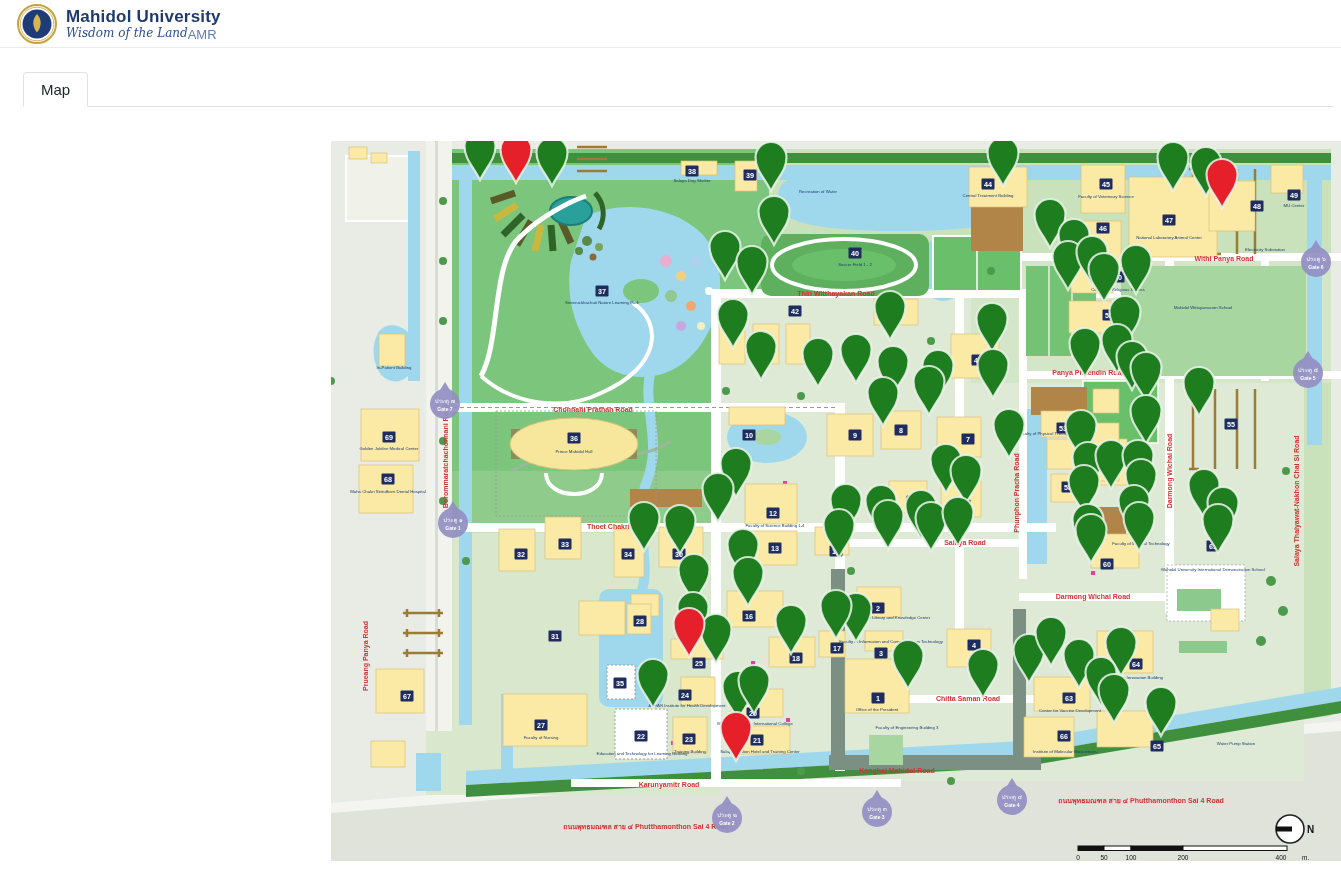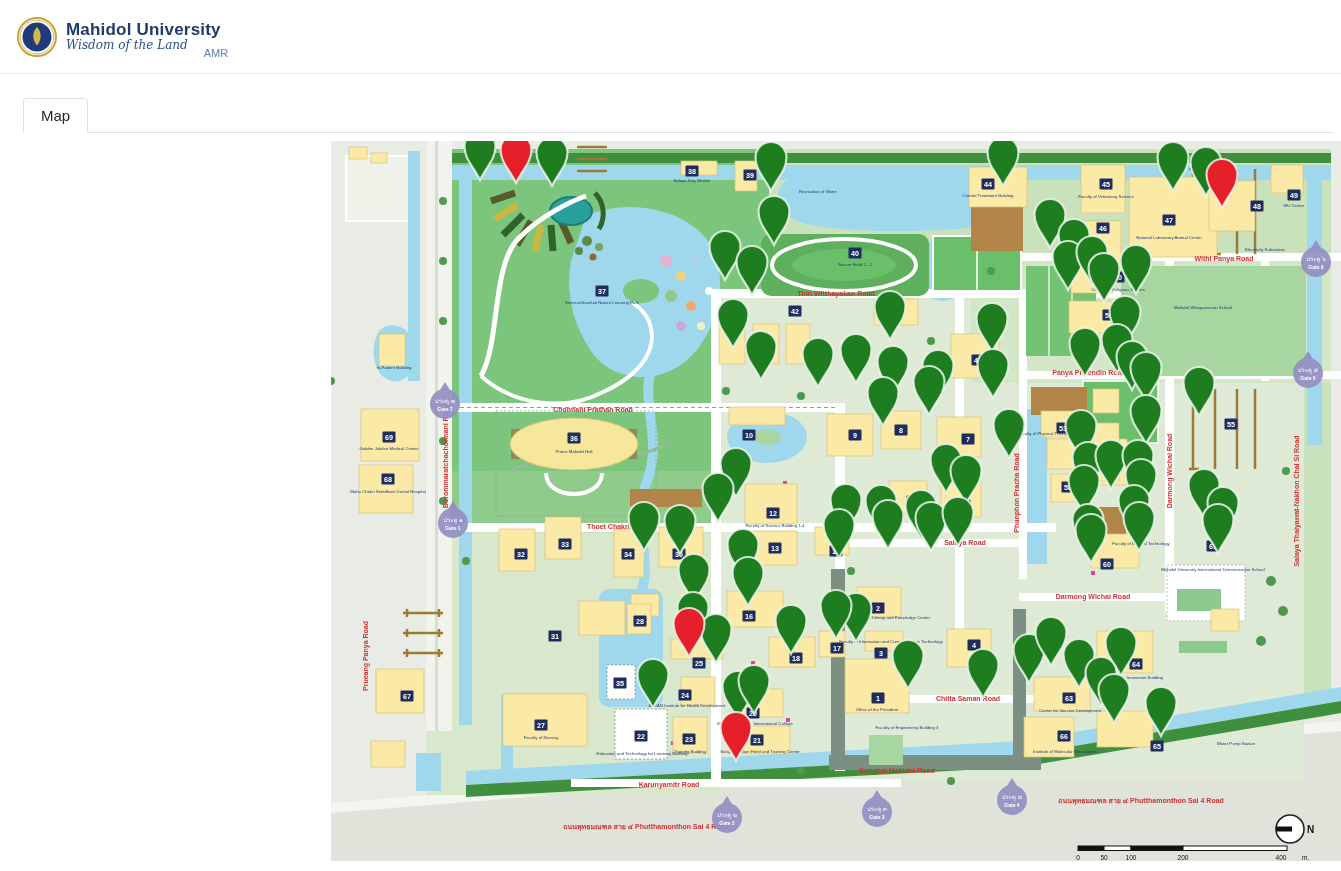--- a/index.html
+++ b/index.html
@@ -1,29 +1,29 @@
 <!DOCTYPE html>
 <html><head>
 <meta charset="utf-8">
 <style>
   html,body{margin:0;padding:0;}
   body{
     width:1341px;height:871px;overflow:hidden;position:relative;
     background:#ffffff;font-family:"Liberation Sans",sans-serif;
   }
   .header{
-    height:74px;border-bottom:1px solid #ececec;
+    height:48px;border-bottom:1px solid #ececec;
     display:flex;align-items:center;padding-left:17px;box-sizing:border-box;background:#fff;
   }
   .logo{width:40px;height:40px;flex:0 0 auto;}
   .brand{margin-left:9px;line-height:1.05;}
   .brand-title{color:#1f3a6c;font-weight:bold;font-size:17px;letter-spacing:.2px;}
   .brand-row2{display:flex;align-items:flex-end;text-align:right;}
   .brand-sub{color:#2a4f8f;font-family:"DejaVu Serif",serif;font-style:italic;font-size:12px;}
-  .brand-amr{color:#5c7fb5;font-size:11px;margin-left:16px;position:relative;top:8px;}
+  .brand-amr{color:#5c7fb5;font-size:13px;position:relative;top:2px;}
   .tabbar{
     margin:24px 8px 0 23px;display:flex;border-bottom:1px solid #dee2e6;
   }
   .tab{
     padding:8px 17px;font-size:15px;text-decoration:none;
     border:1px solid transparent;border-top-left-radius:4px;border-top-right-radius:4px;
     margin-bottom:-1px;cursor:pointer;
   }
   .tab.active{color:#23272b;background:#fff;border-color:#dee2e6 #dee2e6 #ffffff;}
   .tab.inactive{color:#2778d7;}

